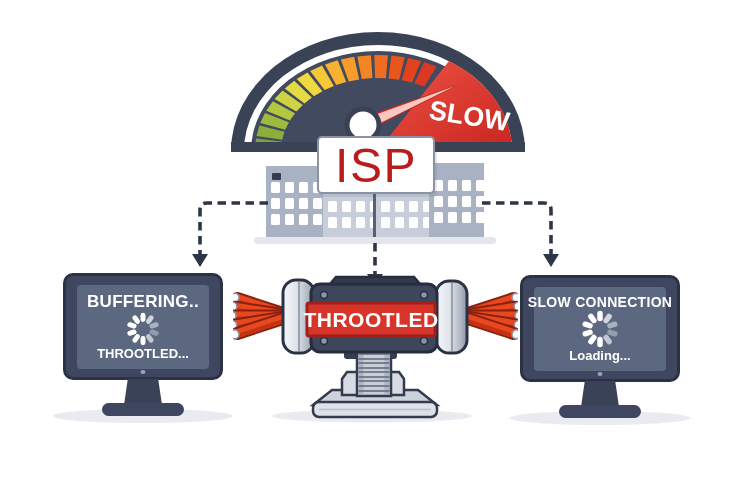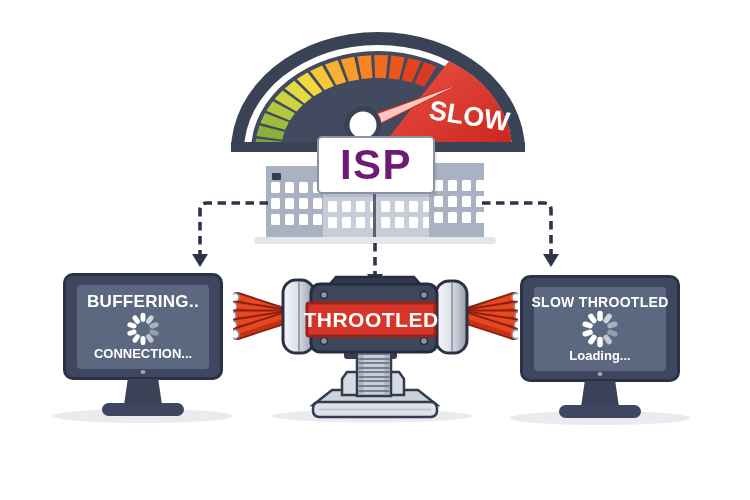--- a/index.html
+++ b/index.html
@@ -23,21 +23,21 @@
   .tower.rt .wingrid{padding:17px 0 0 5px;}
   .midsec .wingrid{padding:10px 0 0 5px;}
 
   
   .gauge{position:absolute;left:228px;top:26px;width:300px;height:127px;}
 
   
   .ispbox{position:absolute;left:317px;top:136px;width:114px;height:54px;background:#ffffff;
           border:2.5px solid #8b93a2;border-radius:5px;display:flex;align-items:center;justify-content:center;
           box-shadow:2px 3px 0 rgba(90,100,120,.15);}
-  .ispbox span{font-size:42px;font-weight:700;color:#701a75;letter-spacing:1.5px;}
+  .ispbox span{font-size:48px;font-weight:400;color:#b91c1c;letter-spacing:1.5px;}
 
   
   .overlay{position:absolute;left:0;top:0;width:750px;height:500px;pointer-events:none;}
 
   
   .monitor{position:absolute;width:160px;height:146px;}
   .monitor.left{left:63px;top:273px;}
   .monitor.right{left:520px;top:275px;}
   .m-shadow{position:absolute;left:-10px;right:-10px;bottom:-4px;height:14px;background:#e9ebf0;border-radius:50%;}
   .m-frame{position:absolute;left:0;top:0;width:160px;height:107px;background:#3e4660;
@@ -193,33 +193,33 @@
             <line x1="0" y1="-10.5" x2="0" y2="-15.5" stroke="#a9b2c1" transform="rotate(72)"></line>
             <line x1="0" y1="-10.5" x2="0" y2="-15.5" stroke="#939dae" transform="rotate(108)"></line>
             <line x1="0" y1="-10.5" x2="0" y2="-15.5" stroke="#c2c8d2" transform="rotate(144)"></line>
             <line x1="0" y1="-10.5" x2="0" y2="-15.5" stroke="#ffffff" transform="rotate(180)"></line>
             <line x1="0" y1="-10.5" x2="0" y2="-15.5" stroke="#ffffff" transform="rotate(216)"></line>
             <line x1="0" y1="-10.5" x2="0" y2="-15.5" stroke="#ffffff" transform="rotate(252)"></line>
             <line x1="0" y1="-10.5" x2="0" y2="-15.5" stroke="#ffffff" transform="rotate(288)"></line>
             <line x1="0" y1="-10.5" x2="0" y2="-15.5" stroke="#ffffff" transform="rotate(324)"></line>
           </g>
         </svg>
-        <div class="m-caption">CONNECTION...</div>
+        <div class="m-caption">THROOTLED...</div>
       </div>
       <div class="m-dot"></div>
     </div>
     <div class="m-neck"></div>
     <div class="m-base"></div>
   </div>
 
   <div class="monitor right">
     <div class="m-shadow"></div>
     <div class="m-frame">
       <div class="m-screen">
-        <div class="m-title">SLOW THROOTLED</div>
+        <div class="m-title">SLOW CONNECTION</div>
         <svg width="38" height="38" viewBox="-19 -19 38 38">
           <g stroke-width="5.5" stroke-linecap="round">
             <line x1="0" y1="-10.5" x2="0" y2="-15.5" stroke="#ffffff"></line>
             <line x1="0" y1="-10.5" x2="0" y2="-15.5" stroke="#cfd5dd" transform="rotate(36)"></line>
             <line x1="0" y1="-10.5" x2="0" y2="-15.5" stroke="#a9b2c1" transform="rotate(72)"></line>
             <line x1="0" y1="-10.5" x2="0" y2="-15.5" stroke="#939dae" transform="rotate(108)"></line>
             <line x1="0" y1="-10.5" x2="0" y2="-15.5" stroke="#c2c8d2" transform="rotate(144)"></line>
             <line x1="0" y1="-10.5" x2="0" y2="-15.5" stroke="#ffffff" transform="rotate(180)"></line>
             <line x1="0" y1="-10.5" x2="0" y2="-15.5" stroke="#ffffff" transform="rotate(216)"></line>
             <line x1="0" y1="-10.5" x2="0" y2="-15.5" stroke="#ffffff" transform="rotate(252)"></line>

